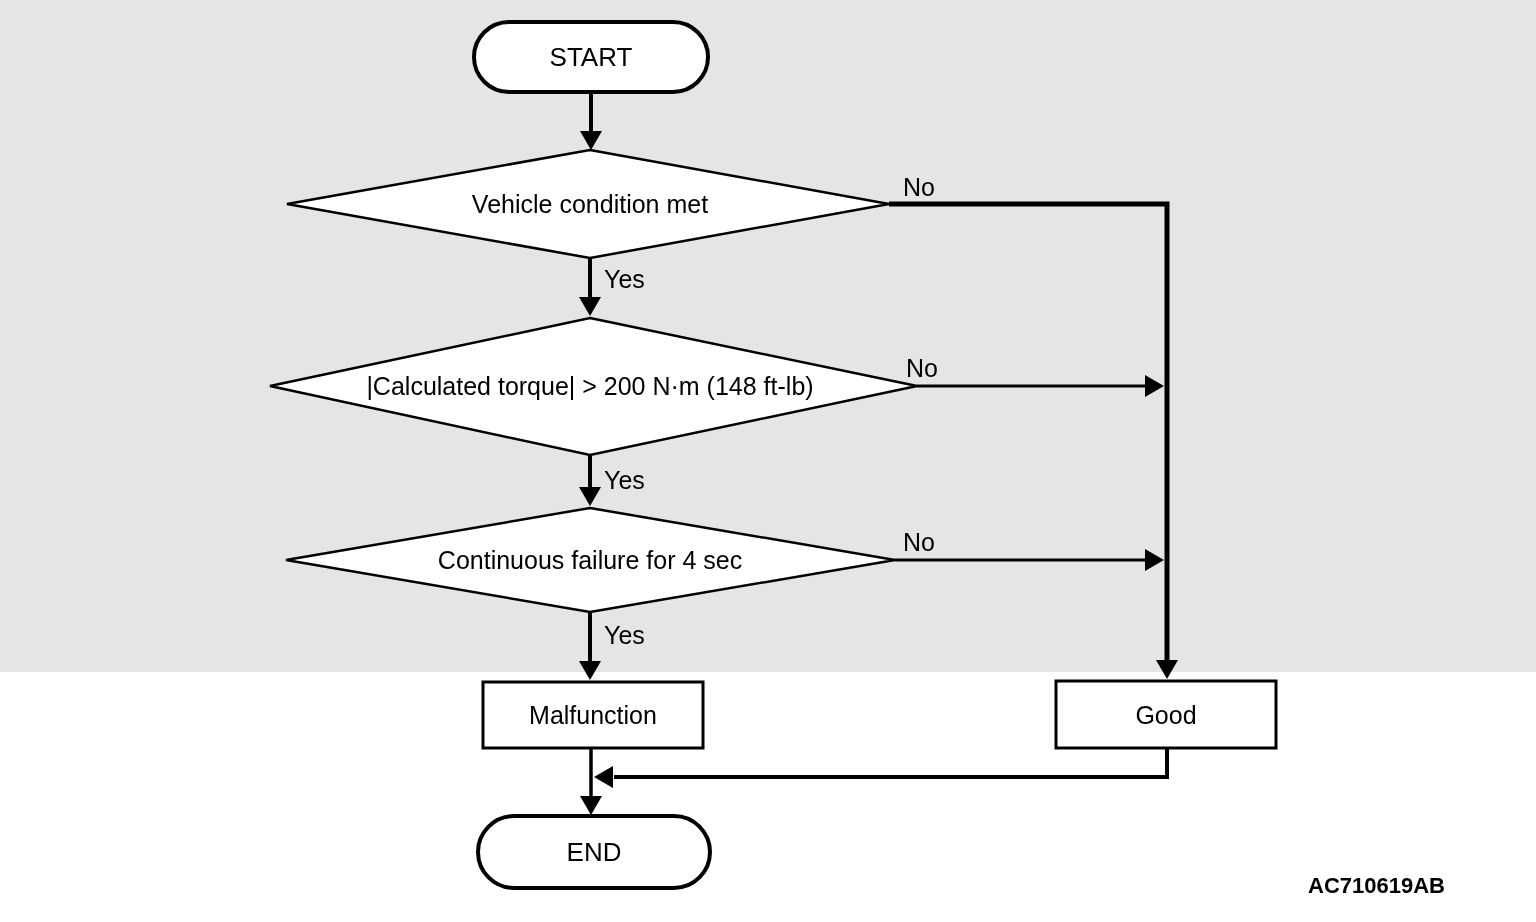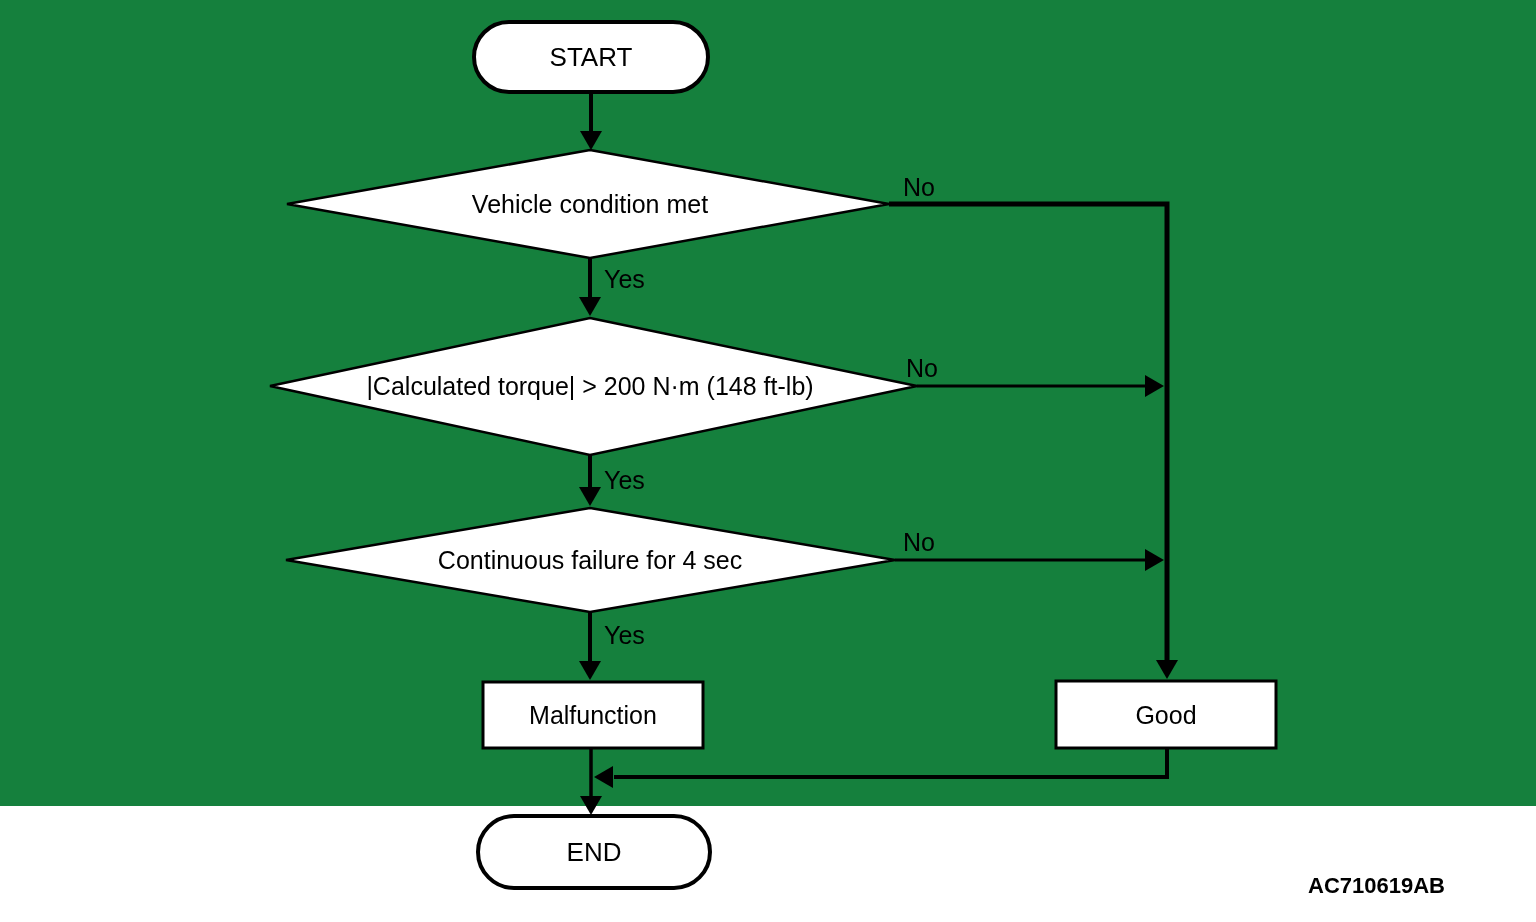--- a/index.html
+++ b/index.html
@@ -6,22 +6,22 @@
     margin: 0;
     padding: 0;
     background: #ffffff;
     width: 1536px;
     height: 922px;
     overflow: hidden;
   }
   .canvas {
     position: relative;
     width: 1536px;
-    height: 806px;
-    background: #15803d;
+    height: 672px;
+    background: #e5e5e5;
   }
   svg {
     display: block;
   }
   .node-label {
     font-family: "Liberation Sans", sans-serif;
     font-size: 25px;
     fill: #000000;
   }
   .terminator-label {

